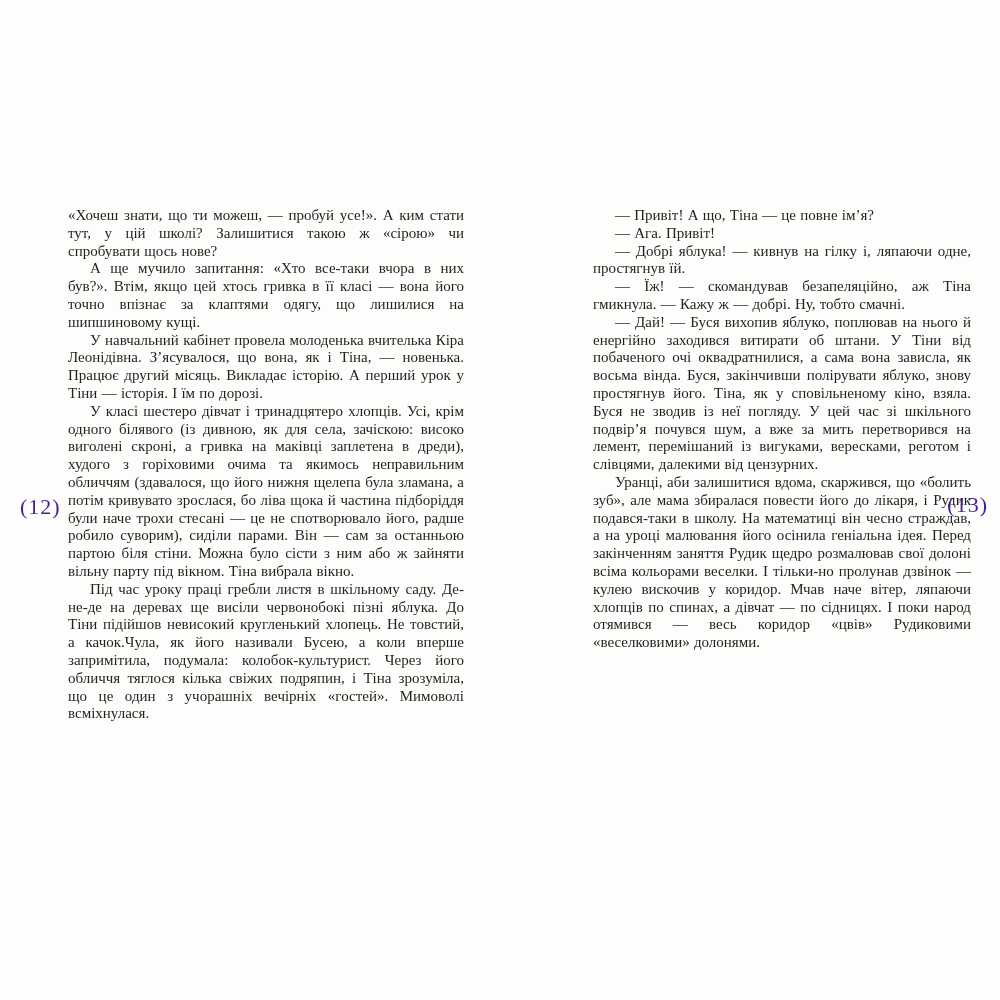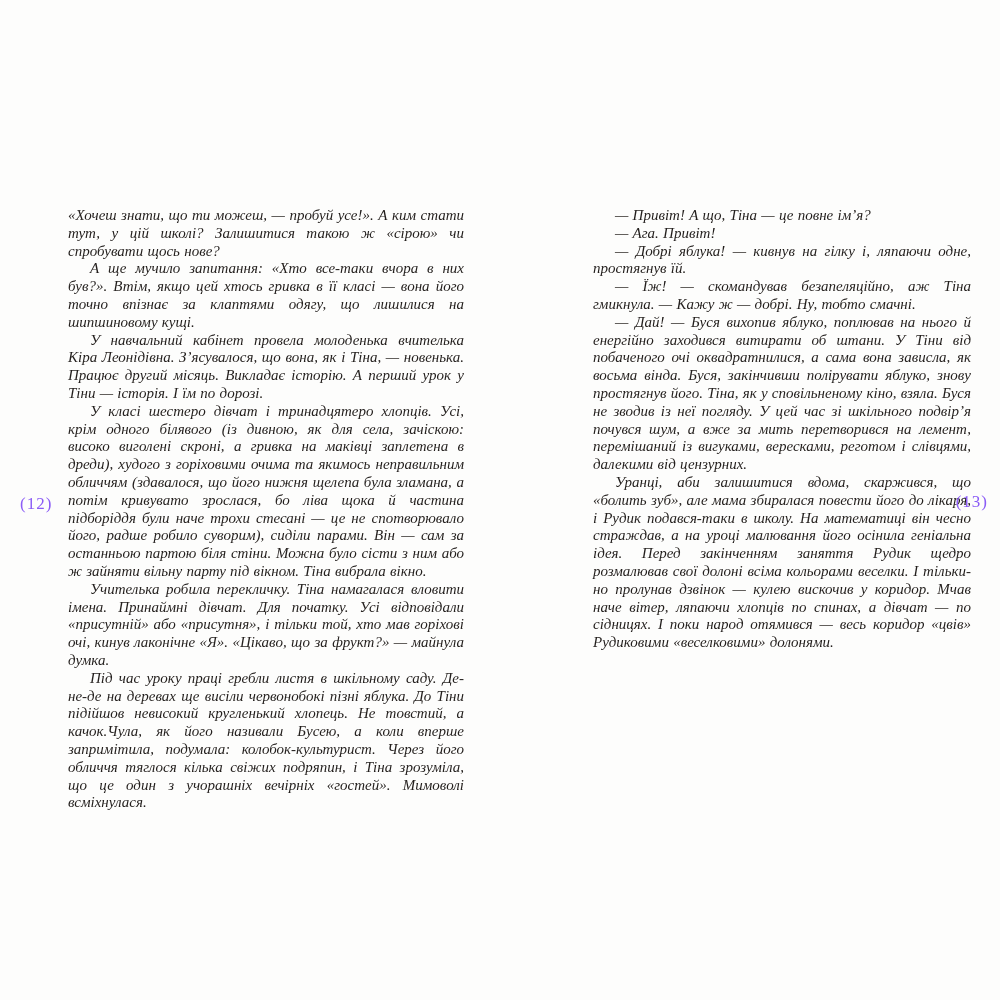--- a/index.html
+++ b/index.html
@@ -14,53 +14,51 @@
     background: #fdfdfc;
     font-family: "Liberation Serif", "DejaVu Serif", serif;
     color: #231f1d;
     overflow: hidden;
   }
   .page-column {
     position: absolute;
     top: 207px;
     font-size: 15px;
     line-height: 17.8px;
-    font-style: italic;
   }
   .page-left-col  { left: 68px;  width: 396px; }
   .page-right-col { left: 593px; width: 378px; }
   .para {
     margin: 0;
     text-indent: 22px;
     text-align: justify;
     word-spacing: 0.5px;
   }
   .page-left-col .para:first-child { text-indent: 0; }
   .page-number {
     position: absolute;
-    font-size: 17px;
+    font-size: 22px;
     letter-spacing: 1px;
-    color: #8b5cf6;
+    color: #4c1d95;
   }
   .page-number-left  { left: 20px;  top: 494px; }
   .page-number-right { right: 12px; top: 492px; }
 </style>
 </head>
 <body>
 
 <div class="spread">
 
   <span class="page-number page-number-left">(12)</span>
 
   <div class="page-column page-left-col">
       <p class="para">«Хочеш знати, що ти можеш, — пробуй усе!». А ким стати тут, у цій школі? Залишитися такою ж «сірою» чи спробувати щось нове?</p>
       <p class="para">А ще мучило запитання: «Хто все-таки вчора в них був?». Втім, якщо цей хтось гривка в її класі — вона його точно впізнає за клаптями одягу, що лишилися на шипшиновому кущі.</p>
       <p class="para">У навчальний кабінет провела молоденька вчителька Кіра Леонідівна. З’ясувалося, що вона, як і Тіна, — новенька. Працює другий місяць. Викладає історію. А перший урок у Тіни — історія. І їм по дорозі.</p>
       <p class="para">У класі шестеро дівчат і тринадцятеро хлопців. Усі, крім одного білявого (із дивною, як для села, зачіскою: високо виголені скроні, а гривка на маківці заплетена в дреди), худого з горіховими очима та якимось неправильним обличчям (здавалося, що його нижня щелепа була зламана, а потім кривувато зрослася, бо ліва щока й частина підборіддя були наче трохи стесані — це не спотворювало його, радше робило суворим), сиділи парами. Він — сам за останньою партою біля стіни. Можна було сісти з ним або ж зайняти вільну парту під вікном. Тіна вибрала вікно.</p>
-      <p class="para">Учителька робила перекличку. Тіна намагалася вловити імена. Принаймні дівчат. Для початку. Усі відповідали «присутній» або «присутня», і тільки той, хто мав горіхові очі, кинув лаконічне «Я». «Цікаво, що за фрукт?» — майнула думка.</p>
       <p class="para">Під час уроку праці гребли листя в шкільному саду. Де-не-де на деревах ще висіли червонобокі пізні яблука. До Тіни підійшов невисокий кругленький хлопець. Не товстий, а качок.Чула, як його називали Бусею, а коли вперше запримітила, подумала: колобок-культурист. Через його обличчя тяглося кілька свіжих подряпин, і Тіна зрозуміла, що це один з учорашніх вечірніх «гостей». Мимоволі всміхнулася.</p>
     </div>
 
   <div class="page-column page-right-col">
       <p class="para">— Привіт! А що, Тіна — це повне ім’я?</p>
       <p class="para">— Ага. Привіт!</p>
       <p class="para">— Добрі яблука! — кивнув на гілку і, ляпаючи одне, простягнув їй.</p>
       <p class="para">— Їж! — скомандував безапеляційно, аж Тіна гмикнула. — Кажу ж — добрі. Ну, тобто смачні.</p>
       <p class="para">— Дай! — Буся вихопив яблуко, поплював на нього й енергійно заходився витирати об штани. У Тіни від побаченого очі оквадратнилися, а сама вона зависла, як восьма вінда. Буся, закінчивши полірувати яблуко, знову простягнув його. Тіна, як у сповільненому кіно, взяла. Буся не зводив із неї погляду. У цей час зі шкільного подвір’я почувся шум, а вже за мить перетворився на лемент, перемішаний із вигуками, вересками, реготом і слівцями, далекими від цензурних.</p>
       <p class="para">Уранці, аби залишитися вдома, скаржився, що «болить зуб», але мама збиралася повести його до лікаря, і Рудик подався-таки в школу. На математиці він чесно страждав, а на уроці малювання його осінила геніальна ідея. Перед закінченням заняття Рудик щедро розмалював свої долоні всіма кольорами веселки. І тільки-но пролунав дзвінок — кулею вискочив у коридор. Мчав наче вітер, ляпаючи хлопців по спинах, а дівчат — по сідницях. І поки народ отямився — весь коридор «цвів» Рудиковими «веселковими» долонями.</p>

